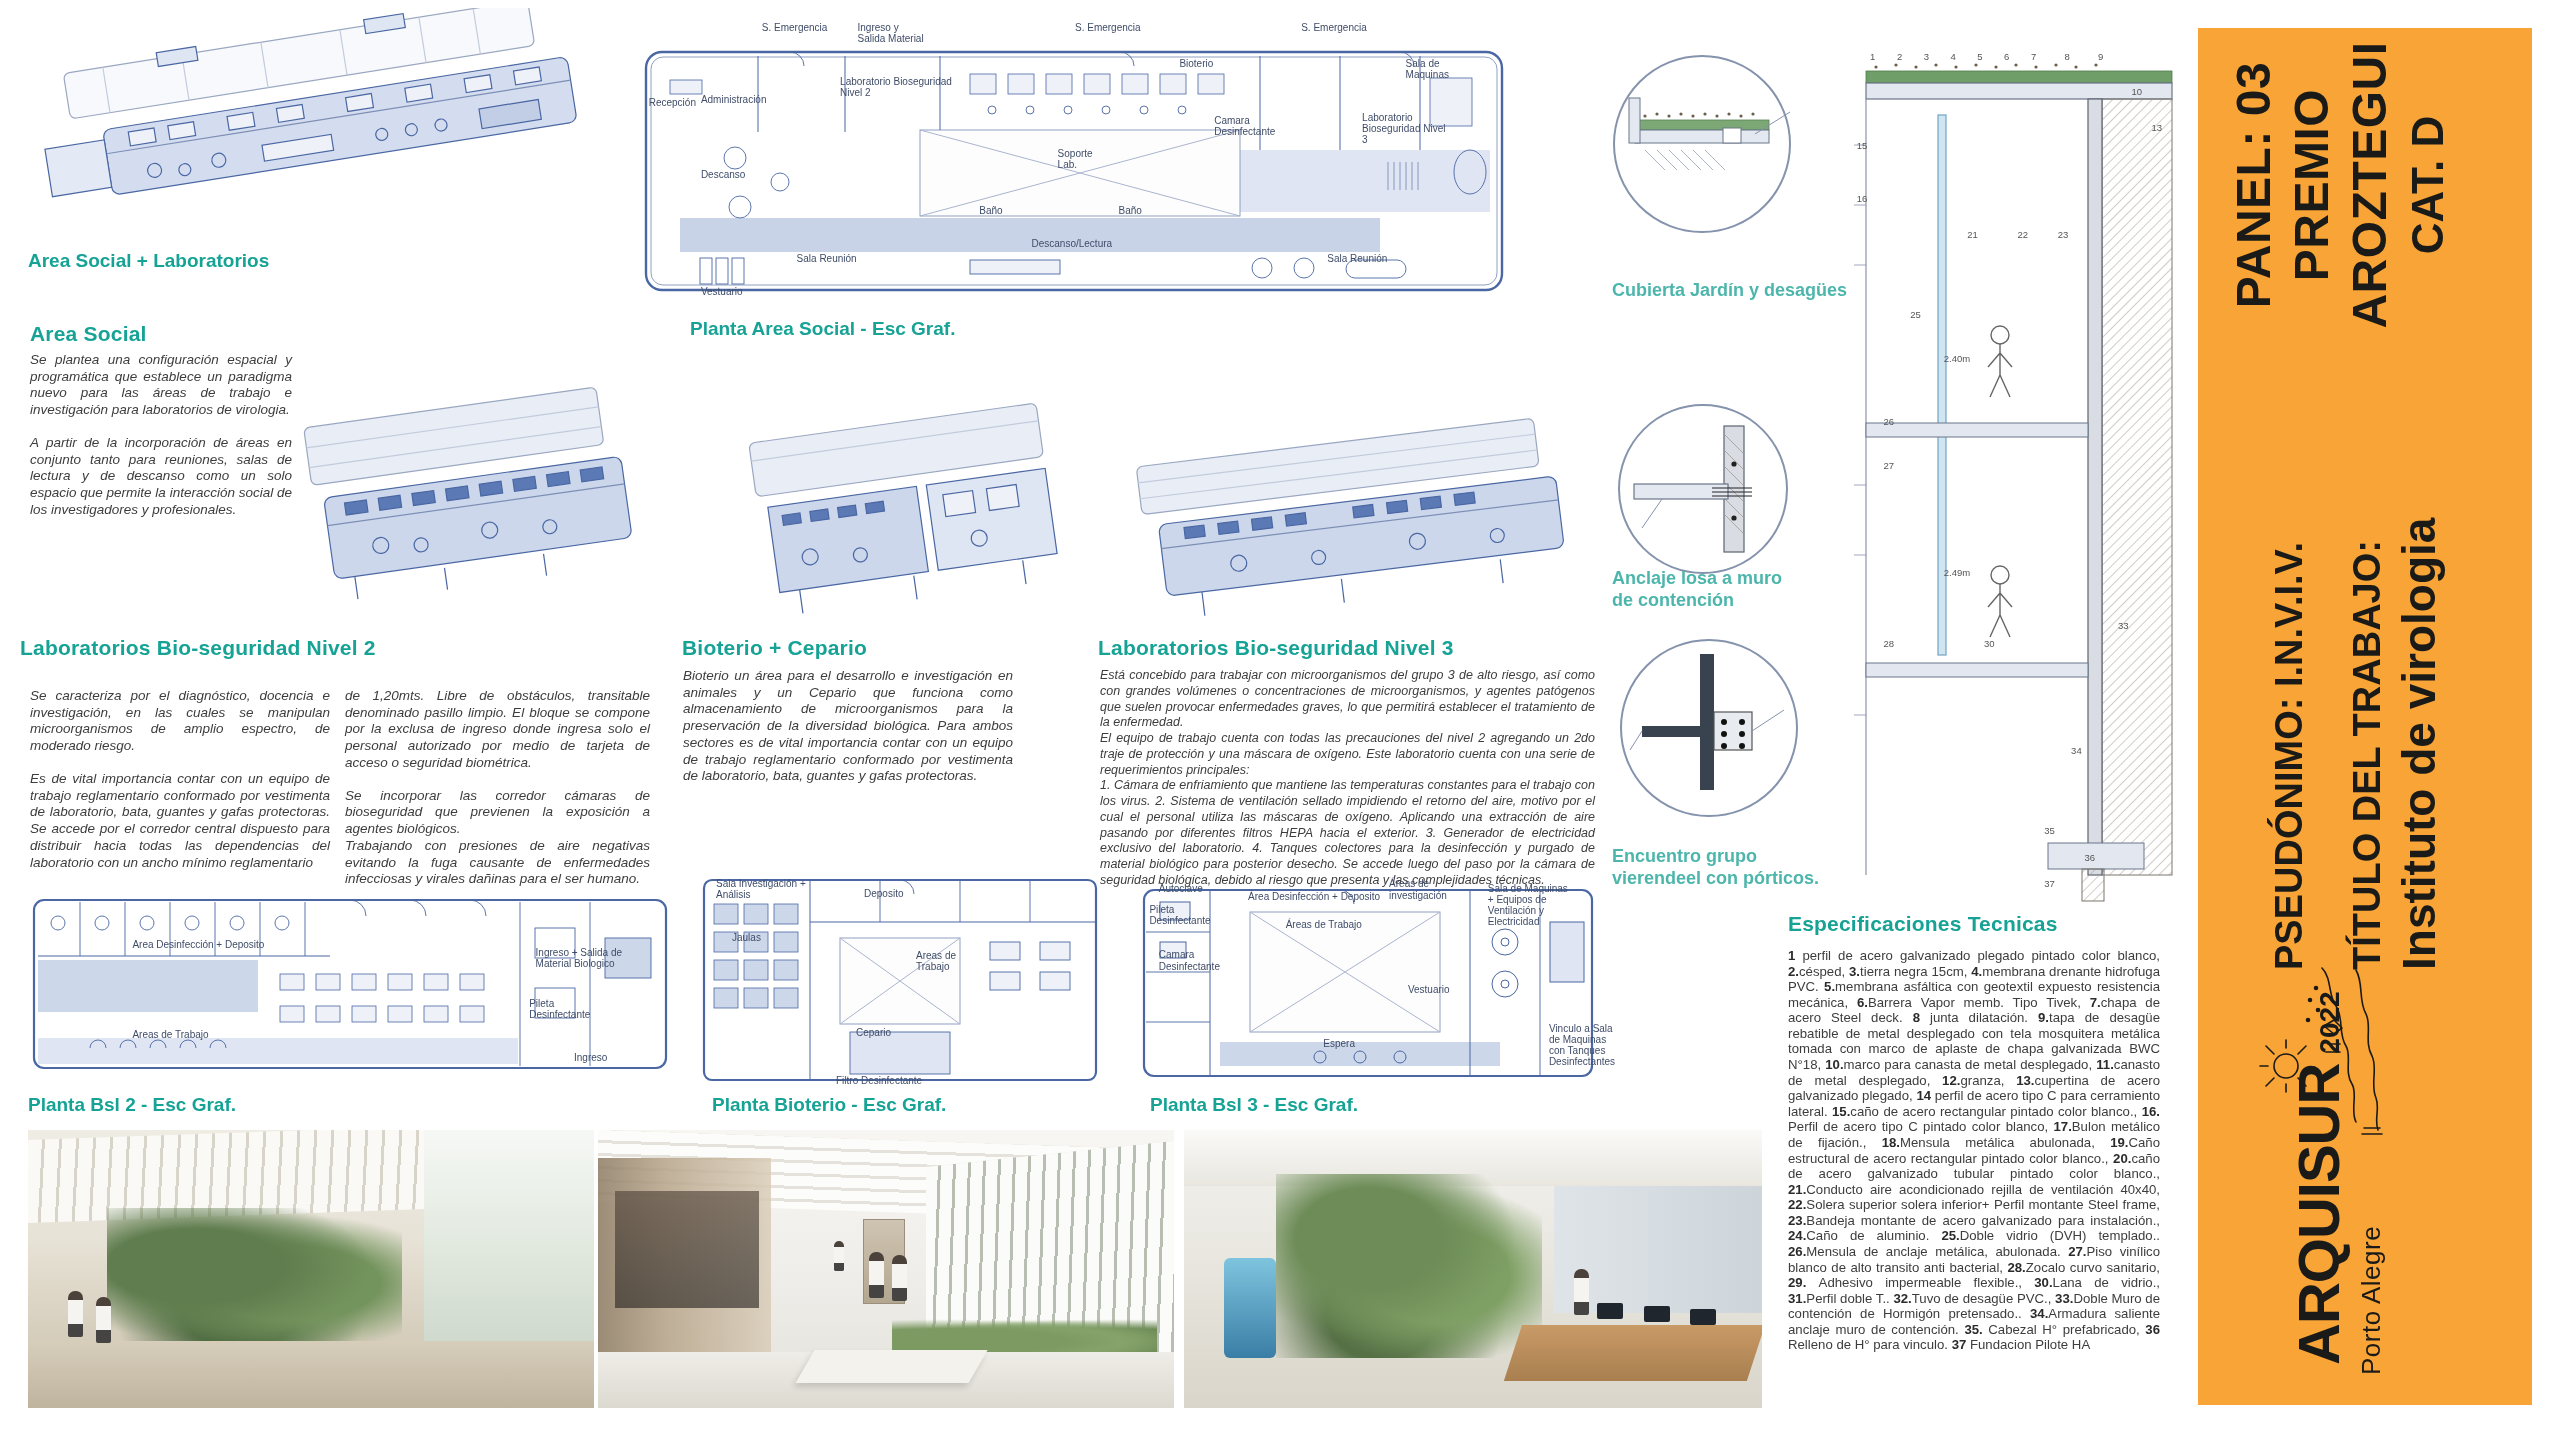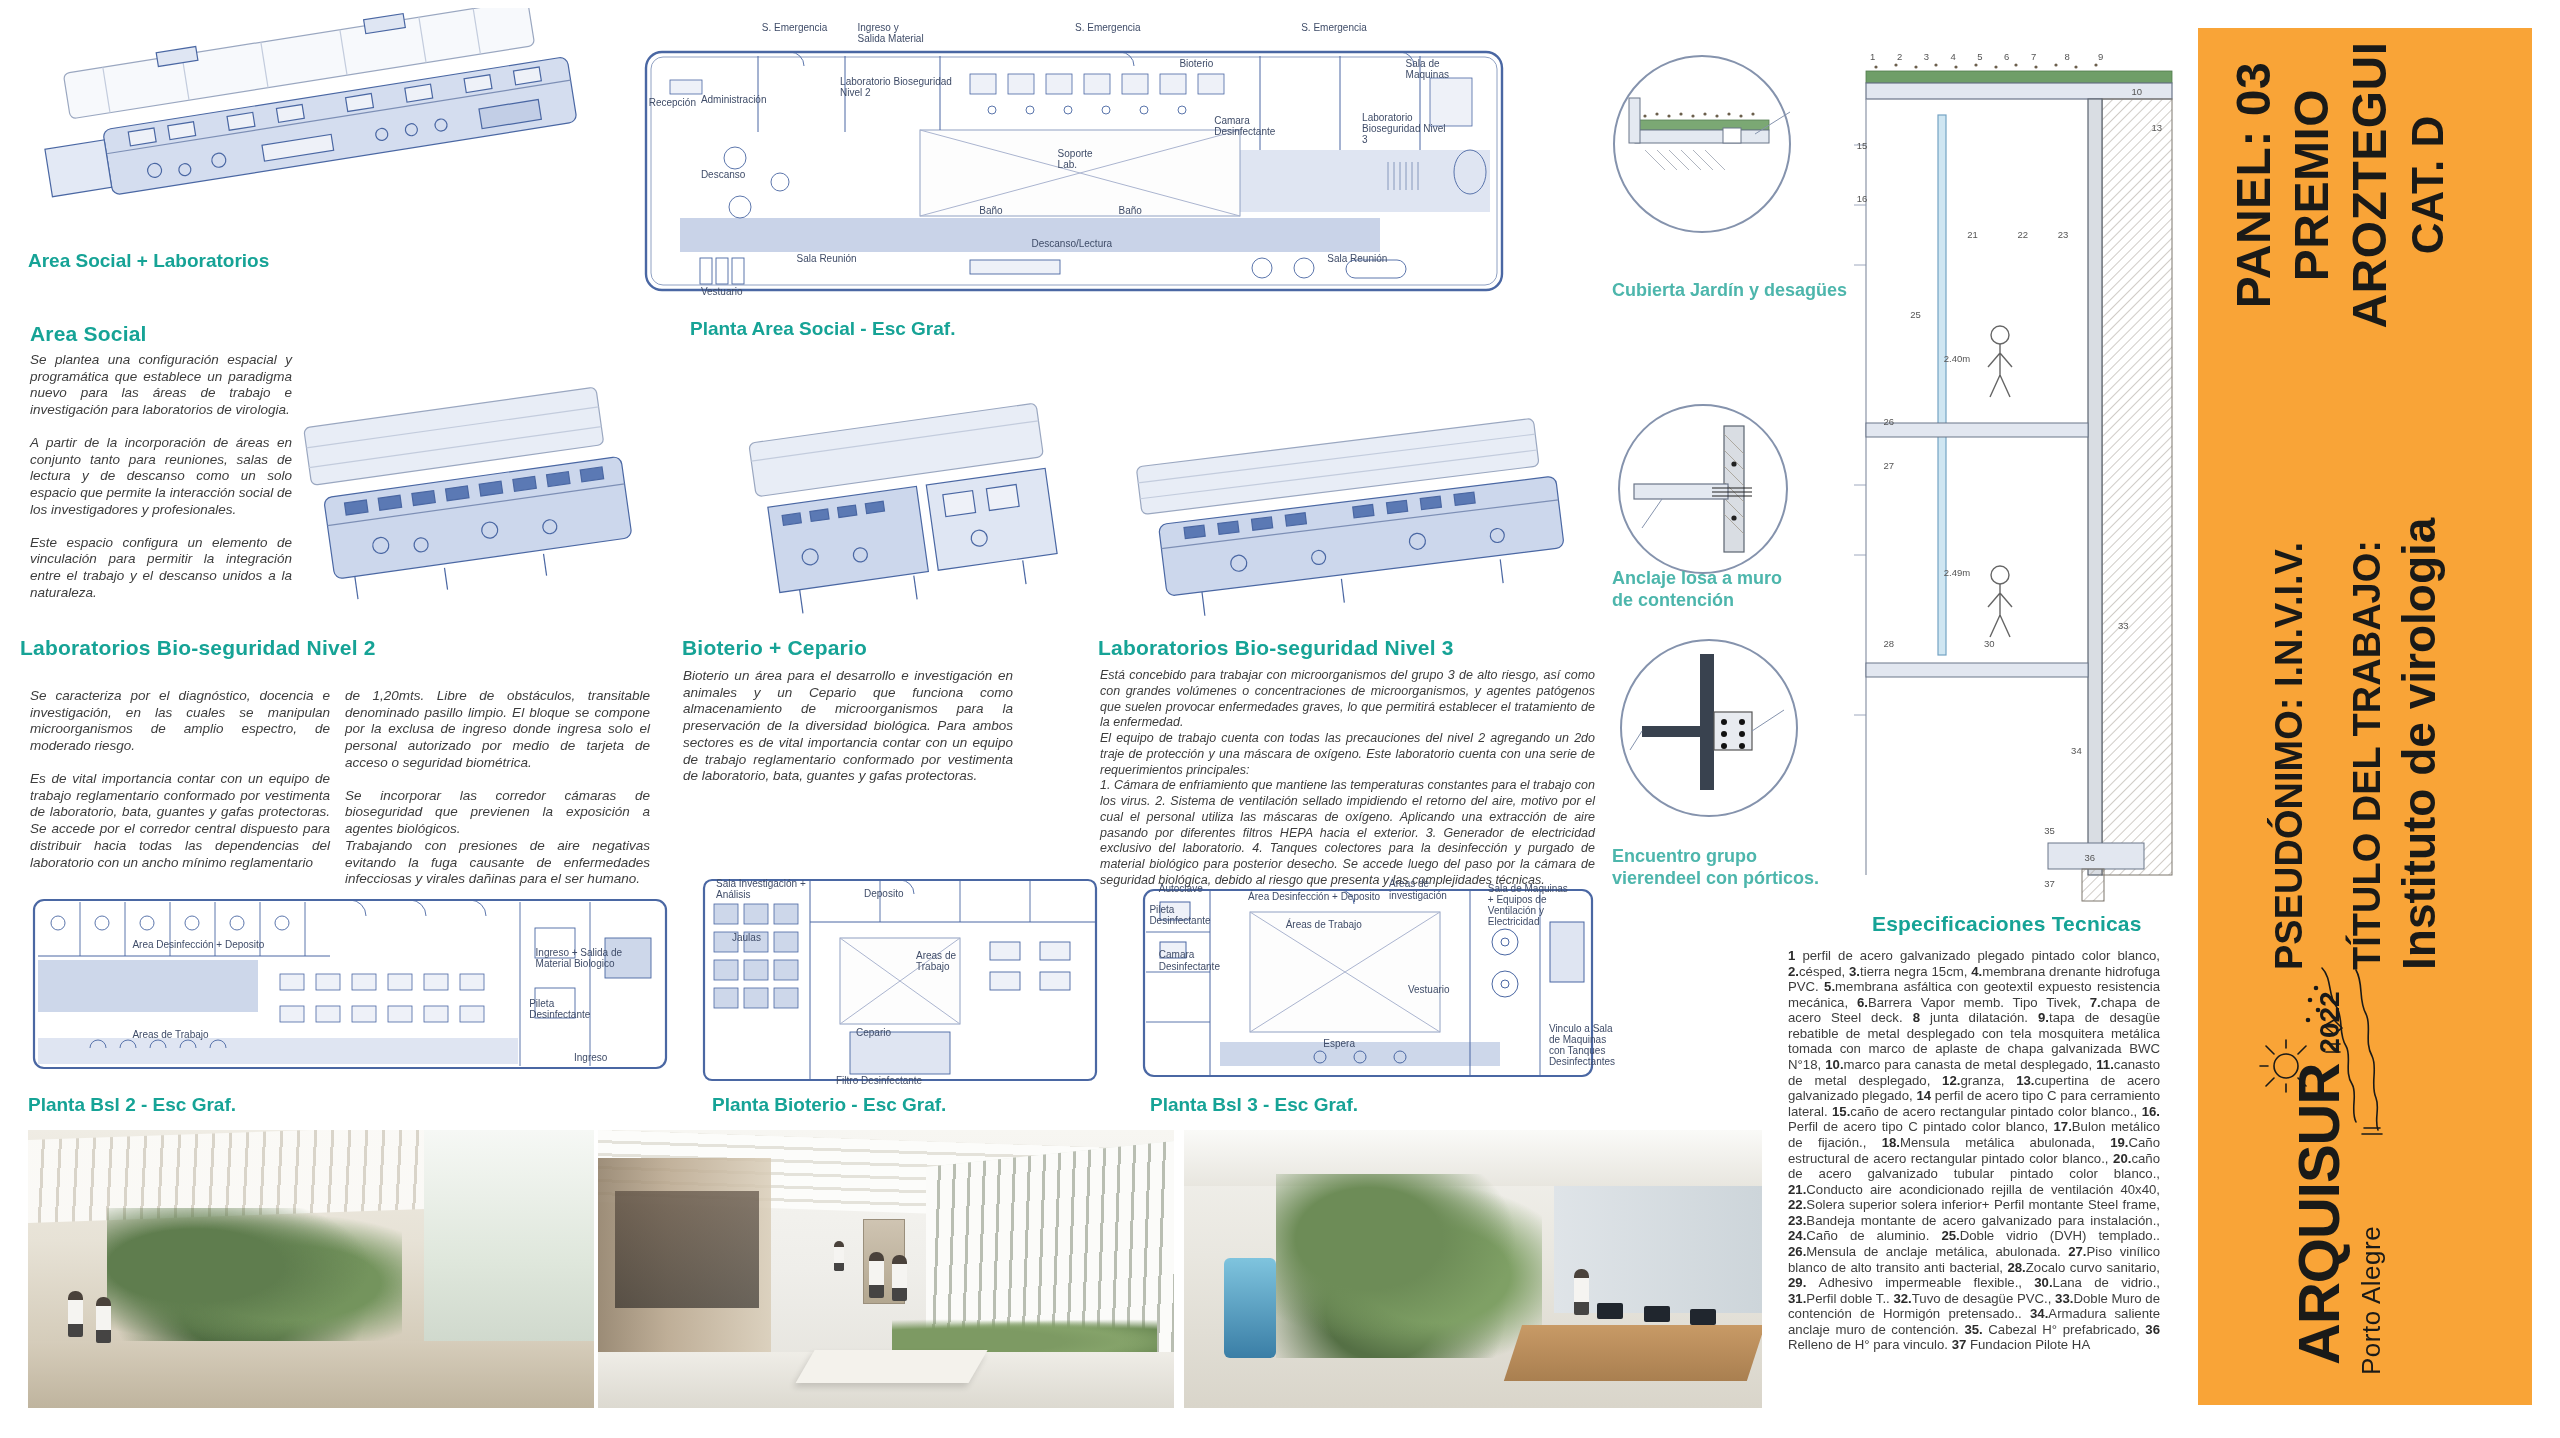--- a/index.html
+++ b/index.html
@@ -108,21 +108,20 @@
         <circle cx="420" cy="136" r="6"></circle>
       <rect x="460" y="126" width="60" height="20" fill="#c2cee6"></rect>
     </g>
   </svg>
   <div class="caption" style="left:28px;top:250px">Area Social + Laboratorios</div>
 
   <div class="h-section" style="left:30px;top:322px">Area Social</div>
   <div class="body-text" style="left:30px;top:352px;width:262px">
     <p>Se plantea una configuración espacial y programática que establece un paradigma nuevo para las áreas de trabajo e investigación para laboratorios de virologia.</p>
     <p>A partir de la incorporación de áreas en conjunto tanto para reuniones, salas de lectura y de descanso como un solo espacio que permite la interacción social de los investigadores y profesionales.</p>
-    <p>Este espacio configura un elemento de vinculación para permitir la integración entre el trabajo y el descanso unidos a la naturaleza.</p>
   </div>
 
   <div class="plan" style="left:640px;top:22px;width:870px;height:300px">
     <svg width="870" height="292" viewBox="0 0 870 292">
       <rect x="6" y="30" width="856" height="238" rx="16" fill="#ffffff" stroke="#4a67a3" stroke-width="2.4"></rect>
       <rect x="11" y="35" width="846" height="228" rx="12" fill="none" stroke="#8fa0c2" stroke-width="1"></rect>
       <rect x="40" y="196" width="700" height="34" fill="#c9d3e8"></rect>
       <rect x="600" y="128" width="250" height="62" fill="#dfe5f2"></rect>
       <rect x="280" y="108" width="320" height="86" fill="#fdfdfd" stroke="#8fa0c2"></rect>
       <line x1="280" y1="108" x2="600" y2="194" stroke="#aab4cf"></line>
@@ -508,21 +507,21 @@
         <line x1="16" y1="130" x2="4" y2="130"></line>
           <line x1="16" y1="190" x2="4" y2="190"></line>
         <line x1="16" y1="250" x2="4" y2="250"></line>
           <line x1="16" y1="470" x2="4" y2="470"></line>
         <line x1="16" y1="540" x2="4" y2="540"></line>
           <line x1="16" y1="700" x2="4" y2="700"></line>
       </g>
     </svg>
   <span class="callout" style="left: 6%; top: 4%;">1</span><span class="callout" style="left: 14%; top: 4%;">2</span><span class="callout" style="left: 22%; top: 4%;">3</span><span class="callout" style="left: 30%; top: 4%;">4</span><span class="callout" style="left: 38%; top: 4%;">5</span><span class="callout" style="left: 46%; top: 4%;">6</span><span class="callout" style="left: 54%; top: 4%;">7</span><span class="callout" style="left: 64%; top: 4%;">8</span><span class="callout" style="left: 74%; top: 4%;">9</span><span class="callout" style="left: 84%; top: 8%;">10</span><span class="callout" style="left: 90%; top: 12%;">13</span><span class="callout" style="left: 2%; top: 14%;">15</span><span class="callout" style="left: 2%; top: 20%;">16</span><span class="callout" style="left: 35%; top: 24%;">21</span><span class="callout" style="left: 50%; top: 24%;">22</span><span class="callout" style="left: 62%; top: 24%;">23</span><span class="callout" style="left: 18%; top: 33%;">25</span><span class="callout" style="left: 28%; top: 38%;">2.40m</span><span class="callout" style="left: 10%; top: 45%;">26</span><span class="callout" style="left: 10%; top: 50%;">27</span><span class="callout" style="left: 28%; top: 62%;">2.49m</span><span class="callout" style="left: 10%; top: 70%;">28</span><span class="callout" style="left: 40%; top: 70%;">30</span><span class="callout" style="left: 80%; top: 68%;">33</span><span class="callout" style="left: 66%; top: 82%;">34</span><span class="callout" style="left: 58%; top: 91%;">35</span><span class="callout" style="left: 70%; top: 94%;">36</span><span class="callout" style="left: 58%; top: 97%;">37</span></div>
 
-  <div class="h-section" style="left:1872px;top:912px">Especificaciones Tecnicas</div>
+  <div class="h-section" style="left:1788px;top:912px">Especificaciones Tecnicas</div>
   <div id="specs-body"><b>1 </b>perfil de acero galvanizado plegado pintado color blanco, <b>2.</b>césped, <b>3.</b>tierra negra 15cm, <b>4.</b>membrana drenante hidrofuga PVC. <b>5.</b>membrana asfáltica con geotextil expuesto resistencia mecánica, <b>6.</b>Barrera Vapor memb. Tipo Tivek, <b>7.</b>chapa de acero Steel deck. <b>8 </b>junta dilatación. <b>9.</b>tapa de desagüe rebatible de metal desplegado con tela mosquitera metálica tomada con marco de aplaste de chapa galvanizada BWC N°18, <b>10.</b>marco para canasta de metal desplegado, <b>11.</b>canasto de metal desplegado, <b>12.</b>granza, <b>13.</b>cupertina de acero galvanizado plegado, <b>14 </b>perfil de acero tipo C para cerramiento lateral. <b>15.</b>caño de acero rectangular pintado color blanco., <b>16. </b>Perfil de acero tipo C pintado color blanco, <b>17.</b>Bulon metálico de fijación., <b>18.</b>Mensula metálica abulonada, <b>19.</b>Caño estructural de acero rectangular pintado color blanco., <b>20.</b>caño de acero galvanizado tubular pintado color blanco., <b>21.</b>Conducto aire acondicionado rejilla de ventilación 40x40, <b>22.</b>Solera superior solera inferior+ Perfil montante Steel frame, <b>23.</b>Bandeja montante de acero galvanizado para instalación., <b>24.</b>Caño de aluminio. <b>25.</b>Doble vidrio (DVH) templado.. <b>26.</b>Mensula de anclaje metálica, abulonada. <b>27.</b>Piso vinílico blanco de alto transito anti bacterial, <b>28.</b>Zocalo curvo sanitario, <b>29. </b>Adhesivo impermeable flexible., <b>30.</b>Lana de vidrio., <b>31.</b>Perfil doble T.. <b>32.</b>Tuvo de desagüe PVC., <b>33.</b>Doble Muro de contención de Hormigón pretensado.. <b>34.</b>Armadura saliente anclaje muro de contención. <b>35. </b>Cabezal H° prefabricado, <b>36 </b>Relleno de H° para vinculo. <b>37 </b>Fundacion Pilote HA </div>
 
   <div class="photo" id="ph1">
     <div class="ph1-ceiling"></div>
     <div class="ph1-glass"></div>
     <div class="ph1-plants"></div>
     <div class="ph1-floor"></div>
     <div class="fig" style="left:7%;top:58%"></div>
     <div class="fig" style="left:12%;top:60%"></div>
   </div>

